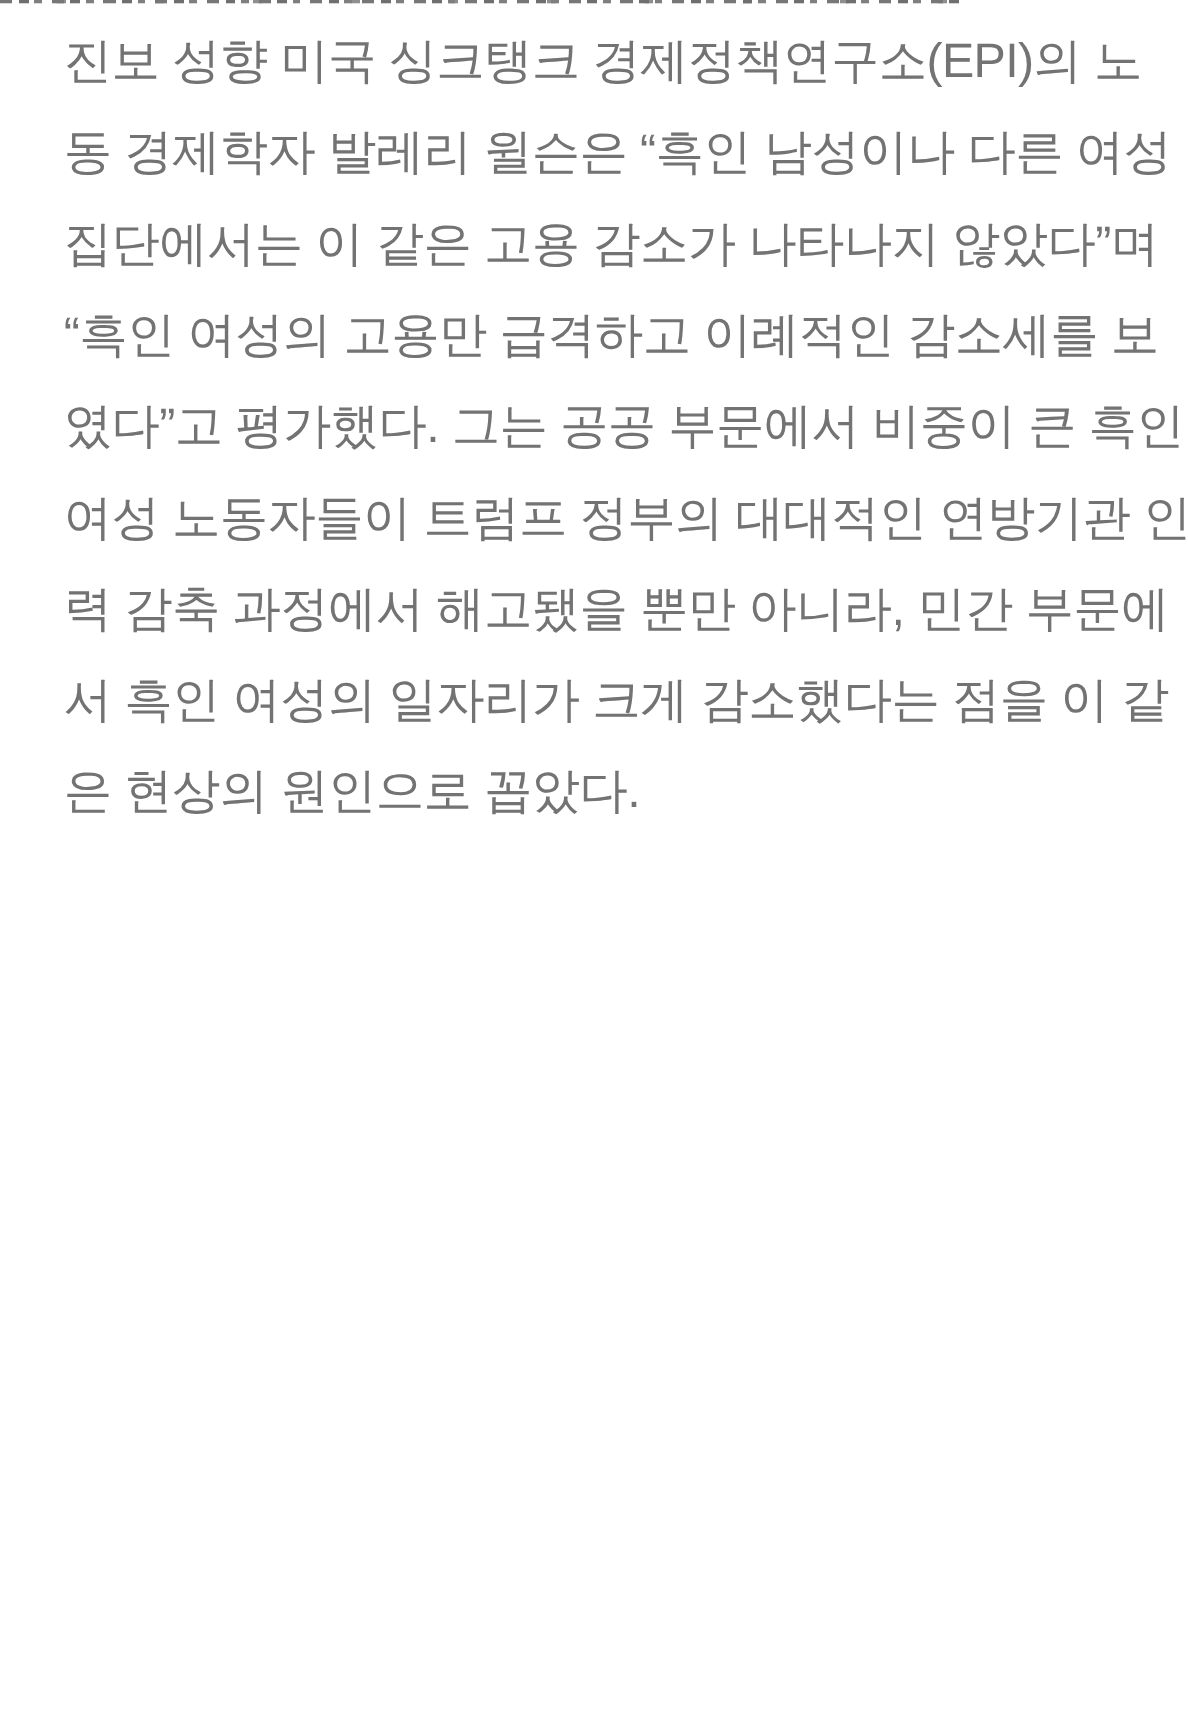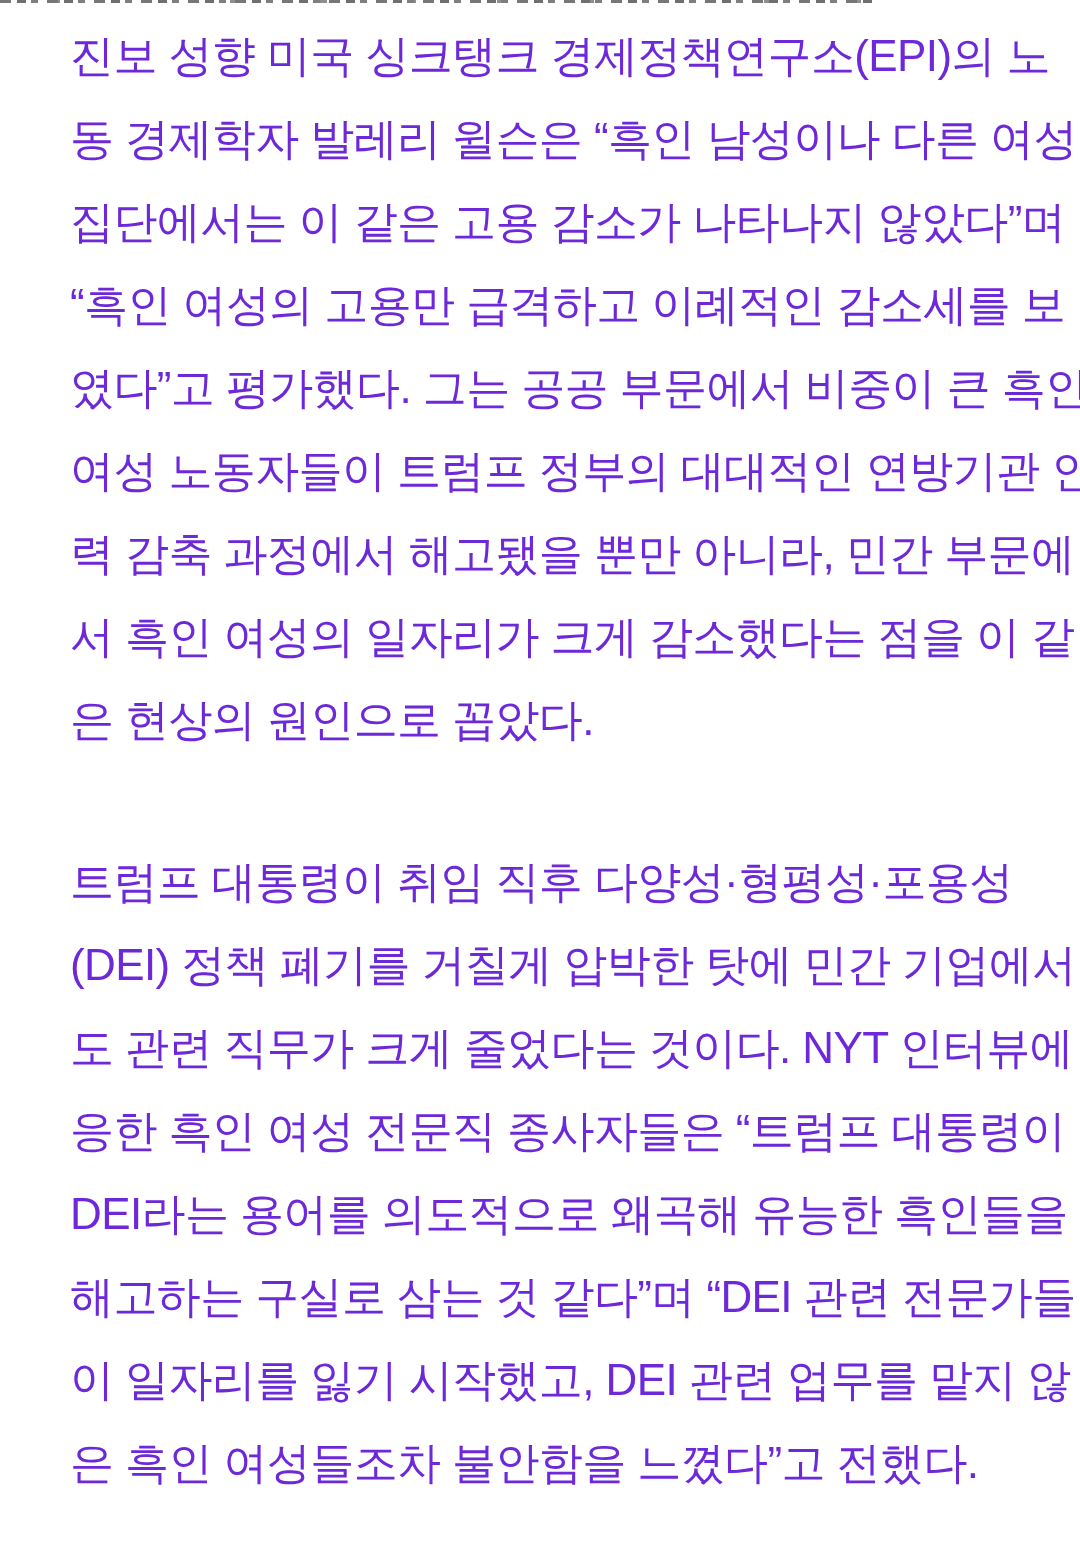--- a/index.html
+++ b/index.html
@@ -32,25 +32,25 @@
   }
   .article-body {
     position: absolute;
     top: 0;
     left: 0;
     width: 1080px;
     box-sizing: border-box;
     padding: 14px 40px 0 53px;
   }
   .article-body p {
-    margin: 0 0 79px 17px;
+    margin: 0 0 79px 5px;
     font-size: 44px;
     line-height: 83px;
     letter-spacing: -0.6px;
-    color: #6d28d9;
+    color: #737373;
     white-space: pre;           
     word-break: keep-all;
     font-kerning: normal;
     text-rendering: optimizeLegibility;
   }
 </style>
 </head>
 <body>
 
 <div class="clipped-sliver"></div>
@@ -58,21 +58,13 @@
 <main class="article-body">
   <p>진보 성향 미국 싱크탱크 경제정책연구소(EPI)의 노
 동 경제학자 발레리 윌슨은 “흑인 남성이나 다른 여성
 집단에서는 이 같은 고용 감소가 나타나지 않았다”며
 “흑인 여성의 고용만 급격하고 이례적인 감소세를 보
 였다”고 평가했다. 그는 공공 부문에서 비중이 큰 흑인
 여성 노동자들이 트럼프 정부의 대대적인 연방기관 인
 력 감축 과정에서 해고됐을 뿐만 아니라, 민간 부문에
 서 흑인 여성의 일자리가 크게 감소했다는 점을 이 같
 은 현상의 원인으로 꼽았다.</p>
-  <p>트럼프 대통령이 취임 직후 다양성·형평성·포용성
-(DEI) 정책 폐기를 거칠게 압박한 탓에 민간 기업에서
-도 관련 직무가 크게 줄었다는 것이다. NYT 인터뷰에
-응한 흑인 여성 전문직 종사자들은 “트럼프 대통령이
-DEI라는 용어를 의도적으로 왜곡해 유능한 흑인들을
-해고하는 구실로 삼는 것 같다”며 “DEI 관련 전문가들
-이 일자리를 잃기 시작했고, DEI 관련 업무를 맡지 않
-은 흑인 여성들조차 불안함을 느꼈다”고 전했다.</p>
 </main>
 
 </body></html>

